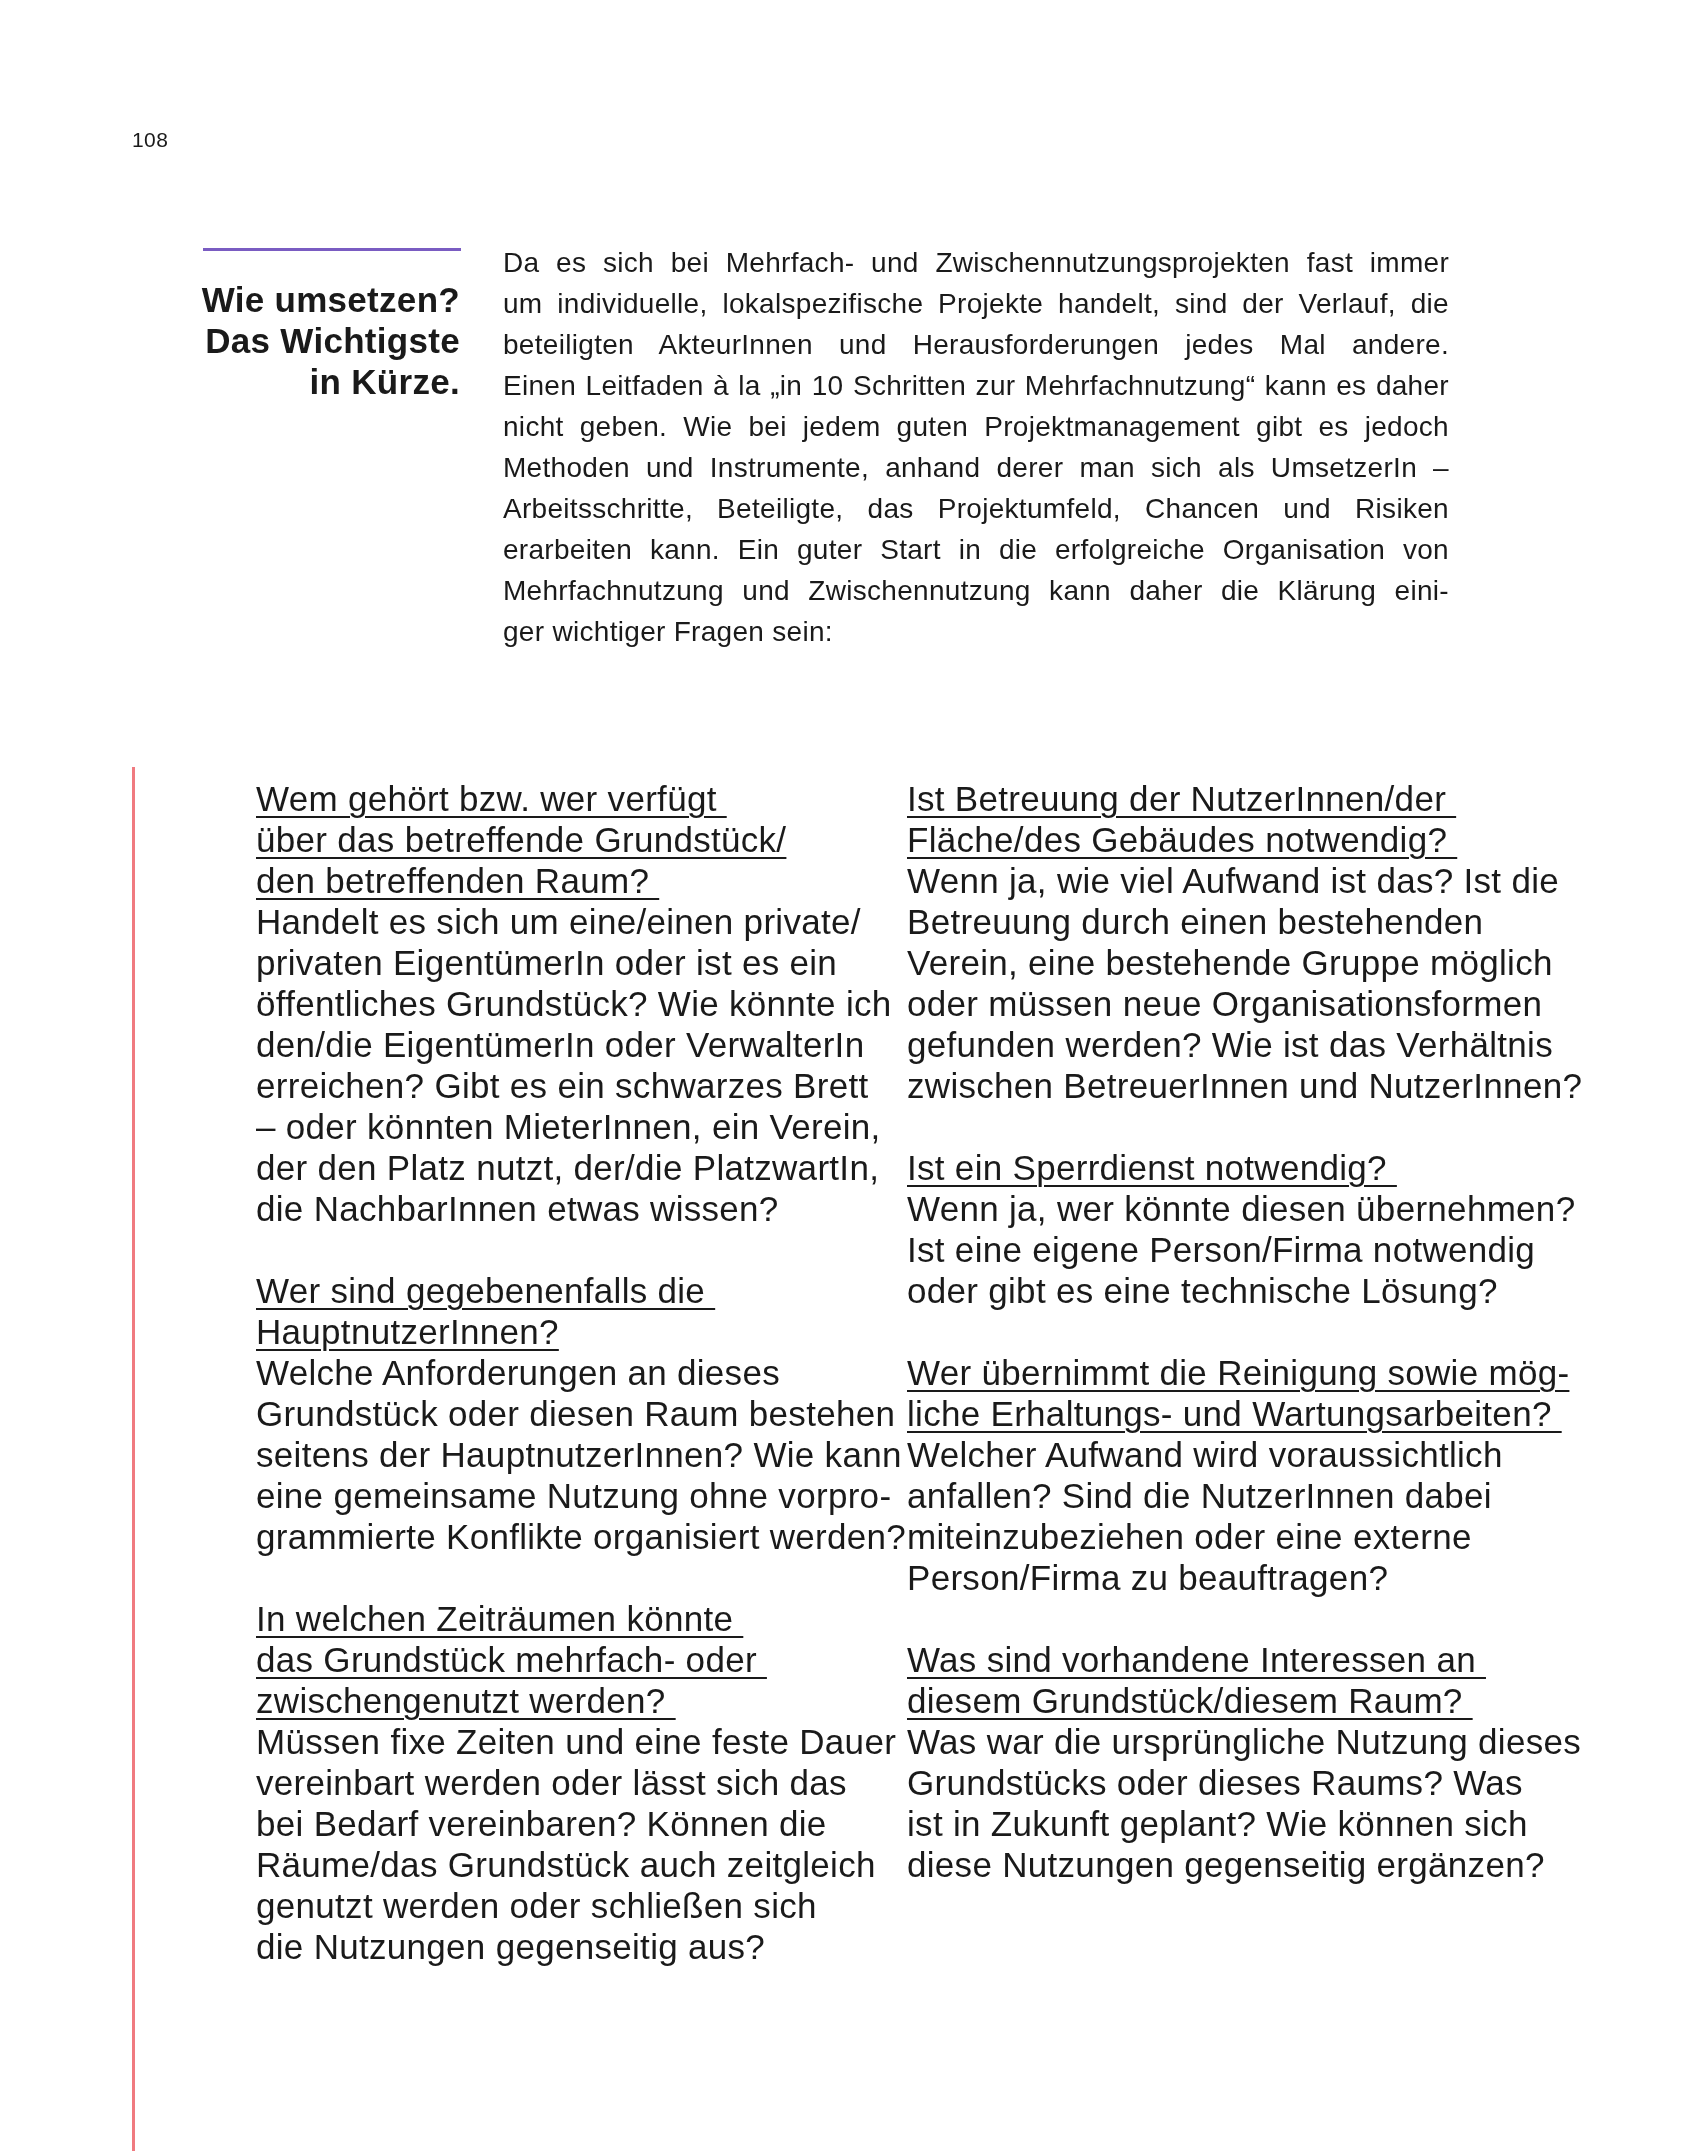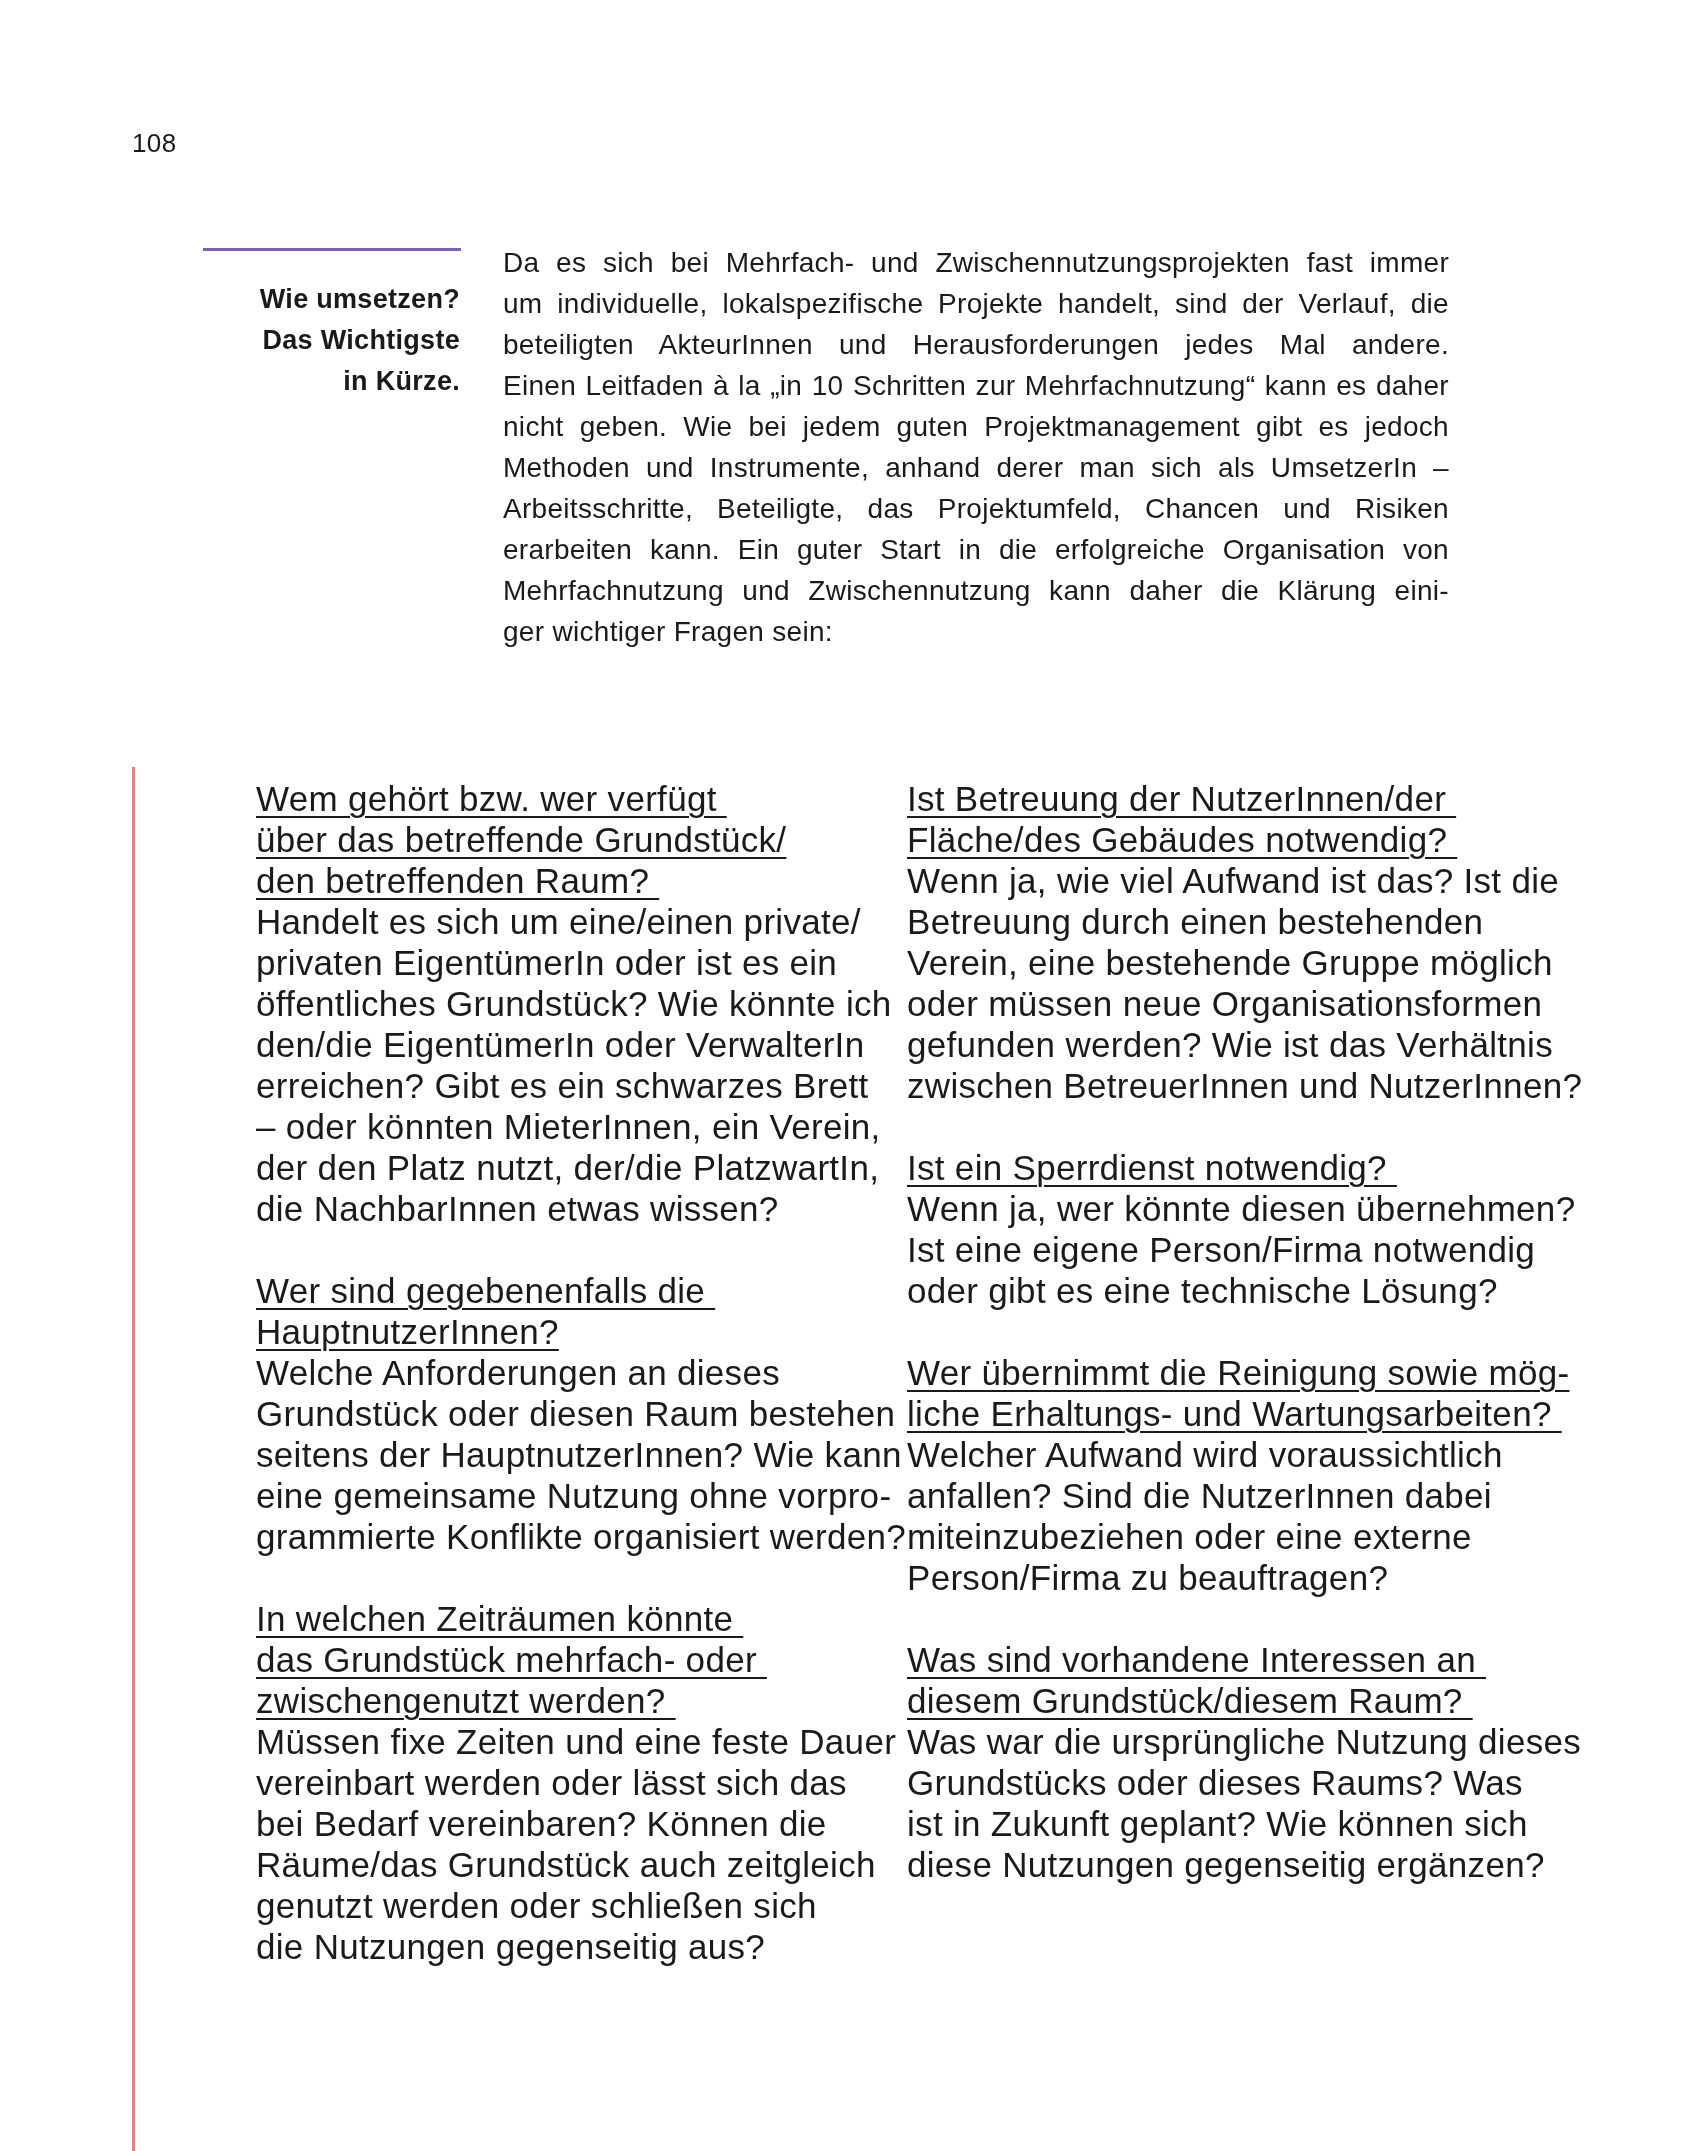--- a/index.html
+++ b/index.html
@@ -2,29 +2,29 @@
 <html style="font-size:13.6px"><head>
 <meta charset="utf-8">
 <style>
   html, body { margin: 0; padding: 0; background: #ffffff; }
   body {
     width: 1704px; height: 2152px; position: relative; overflow: hidden;
     font-family: "Liberation Sans", "DejaVu Sans", sans-serif; color: #1a1a1a;
   }
   .page-number {
     position: absolute; left: 132px; top: 128px;
-    font-size: 26px; letter-spacing: 0.4px;
+    font-size: 21px; letter-spacing: 0.4px;
   }
   .accent-rule {
     position: absolute; left: 203px; top: 248px; width: 258px; height: 3.4px;
     background: #7A5CC2;
   }
   .section-heading {
     position: absolute; left: 170px; top: 279px; width: 290px;
-    text-align: right; font-weight: bold; font-size: 27px; line-height: 41px;
+    text-align: right; font-weight: bold; font-size: 35px; line-height: 41px;
     letter-spacing: 0.3px; margin: 0;
   }
   .section-heading span { display: block; }
   .intro {
     position: absolute; left: 503px; top: 242px; width: 946px;
     font-size: 28px; line-height: 41px; text-align: justify;
     letter-spacing: 0.3px; margin: 0;
   }
   .intro span { display: block; text-align: justify; text-align-last: justify; }
   .intro span.last { text-align-last: left; }

